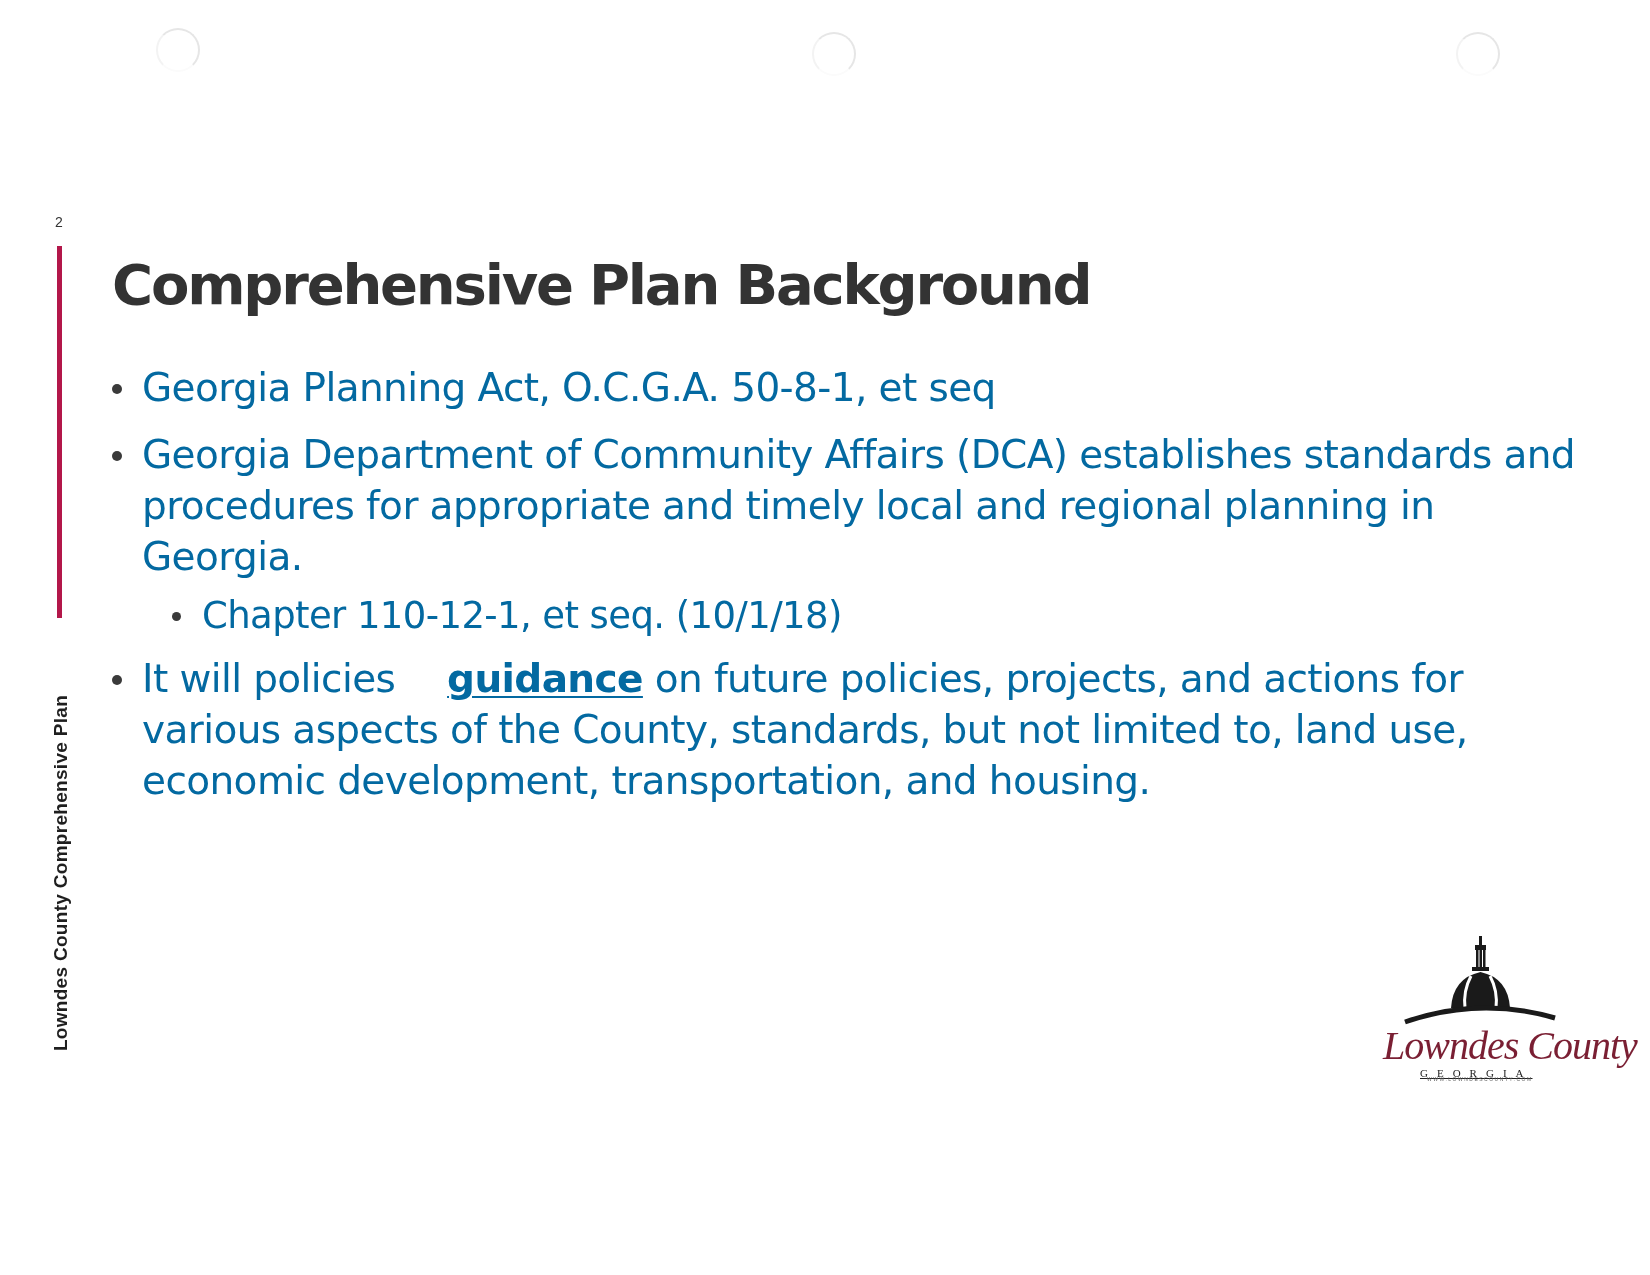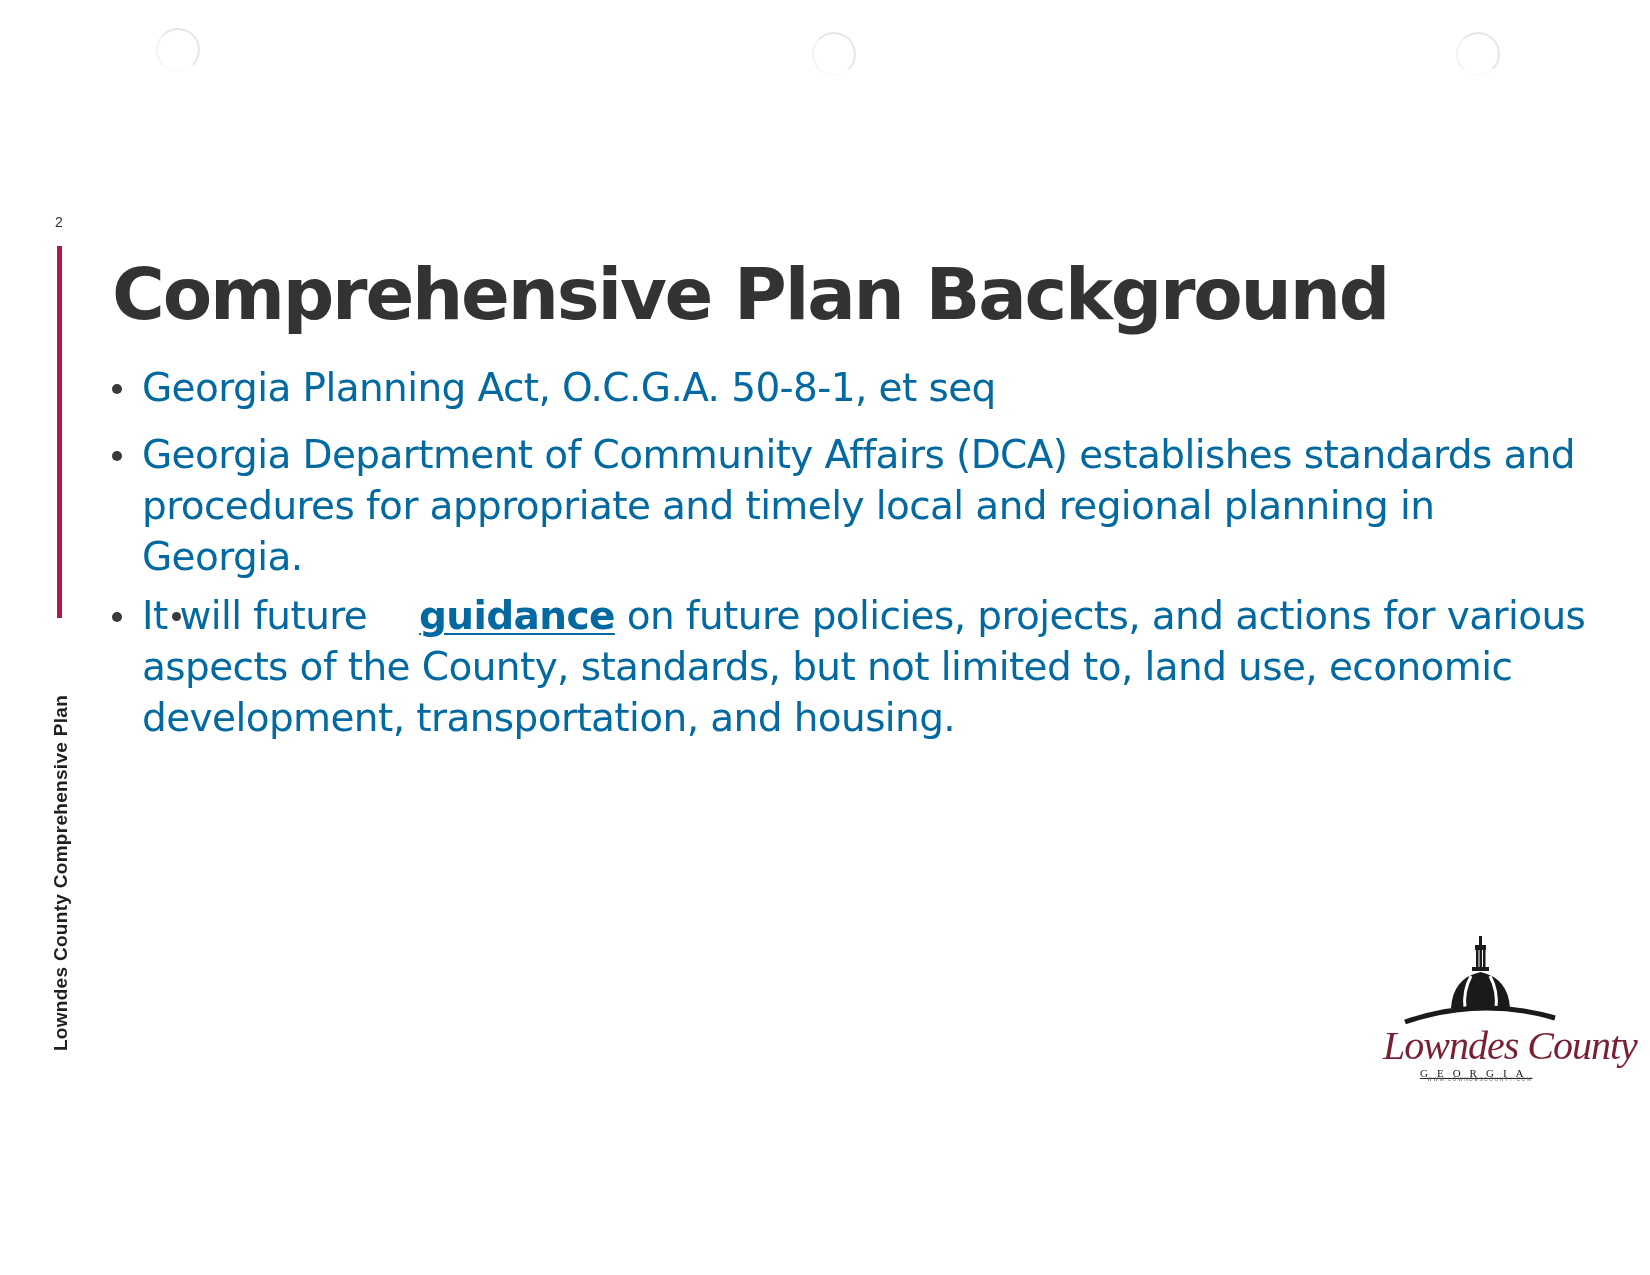--- a/index.html
+++ b/index.html
@@ -13,21 +13,21 @@
     box-sizing: border-box;
   }
   .page-num { position: absolute; left: 55px; top: 214px; font-size: 14px; color: #333; }
   .accent-bar { position: absolute; left: 57px; top: 246px; width: 5px; height: 372px; }
   .side-label {
     position: absolute; left: 61px; top: 873px; transform: translate(-50%, -50%) rotate(-90deg);
     white-space: nowrap; font-size: 19px; font-weight: bold; color: #1f1f1f; letter-spacing: 0.3px;
   }
   .title {
     position: absolute; left: 112px; top: 252px; margin: 0;
-    font-size: 72px; font-weight: bold; color: #333333; letter-spacing: -2.2px;
+    font-size: 56px; font-weight: bold; color: #333333; letter-spacing: -2.2px;
     font-family: "DejaVu Sans", "Liberation Sans", sans-serif;
   }
   .content { position: absolute; left: 112px; top: 362px; width: 1490px; }
   .bullet {
     position: relative; padding-left: 30px; font-size: 39px; line-height: 51px;
     color: #0369a1; margin: 0 0 16px 0; letter-spacing: -0.6px;
     font-family: "DejaVu Sans", "Liberation Sans", sans-serif;
   }
   .bullet .dot {
     position: absolute; left: 0; top: 22px; width: 10px; height: 10px; border-radius: 50%; background: #3a3a3a;
@@ -65,24 +65,25 @@
   <p class="bullet">
     <span class="dot"></span>
     <span>Georgia Planning Act, O.C.G.A. 50-8-1, et seq</span>
   </p>
   <p class="bullet">
     <span class="dot"></span>
     <span>Georgia Department of Community Affairs (DCA) establishes standards and procedures for appropriate and timely local and regional planning in Georgia.</span>
   </p>
   <p class="bullet level2">
     <span class="dot"></span>
+    <span>Chapter 110-12-1, et seq. (10/1/18)</span>
   </p>
   <p class="bullet">
     <span class="dot"></span>
-    <span>It will future </span><u>guidance</u><span> on future policies, projects, and actions for various aspects of the County, standards, but not limited to, land use, economic development, transportation, and housing.</span>
+    <span>It will policies </span><u>guidance</u><span> on future policies, projects, and actions for various aspects of the County, standards, but not limited to, land use, economic development, transportation, and housing.</span>
   </p>
 </div>
 
 <div class="logo">
   <svg width="215" height="100" viewBox="0 0 215 100" style="position:absolute;left:0;top:0;">
     <rect x="104" y="0" width="3" height="10" fill="#1a1a1a"></rect>
     <rect x="100" y="9" width="11" height="5" fill="#1a1a1a"></rect>
     <rect x="101" y="14" width="2.5" height="18" fill="#1a1a1a"></rect>
     <rect x="104.5" y="14" width="2.5" height="18" fill="#1a1a1a"></rect>
     <rect x="108" y="14" width="2.5" height="18" fill="#1a1a1a"></rect>

